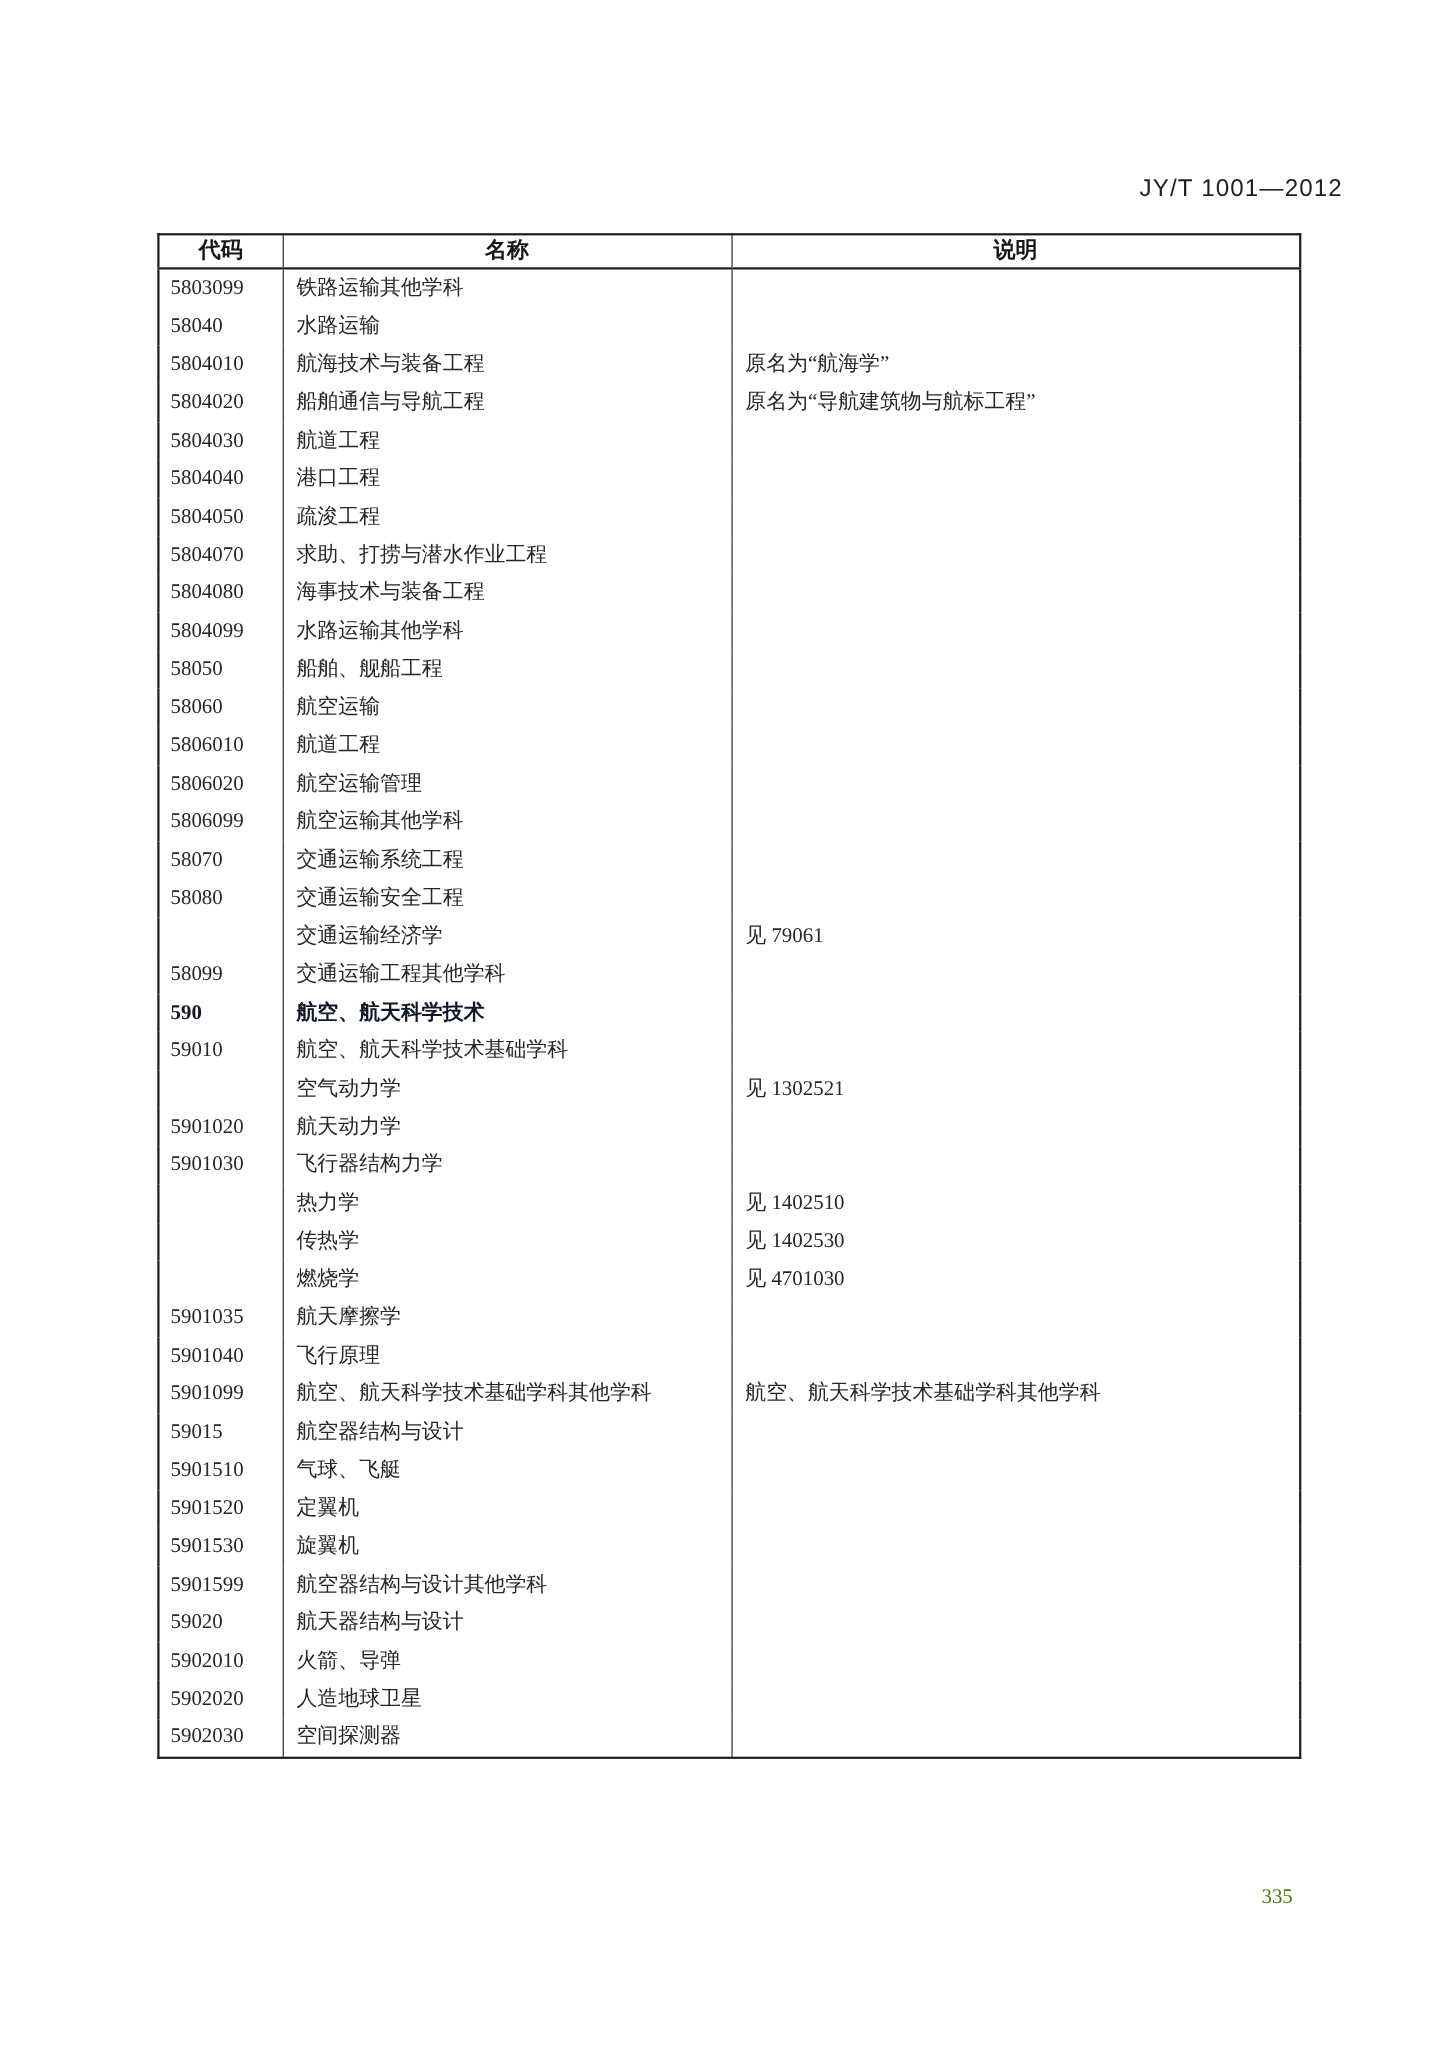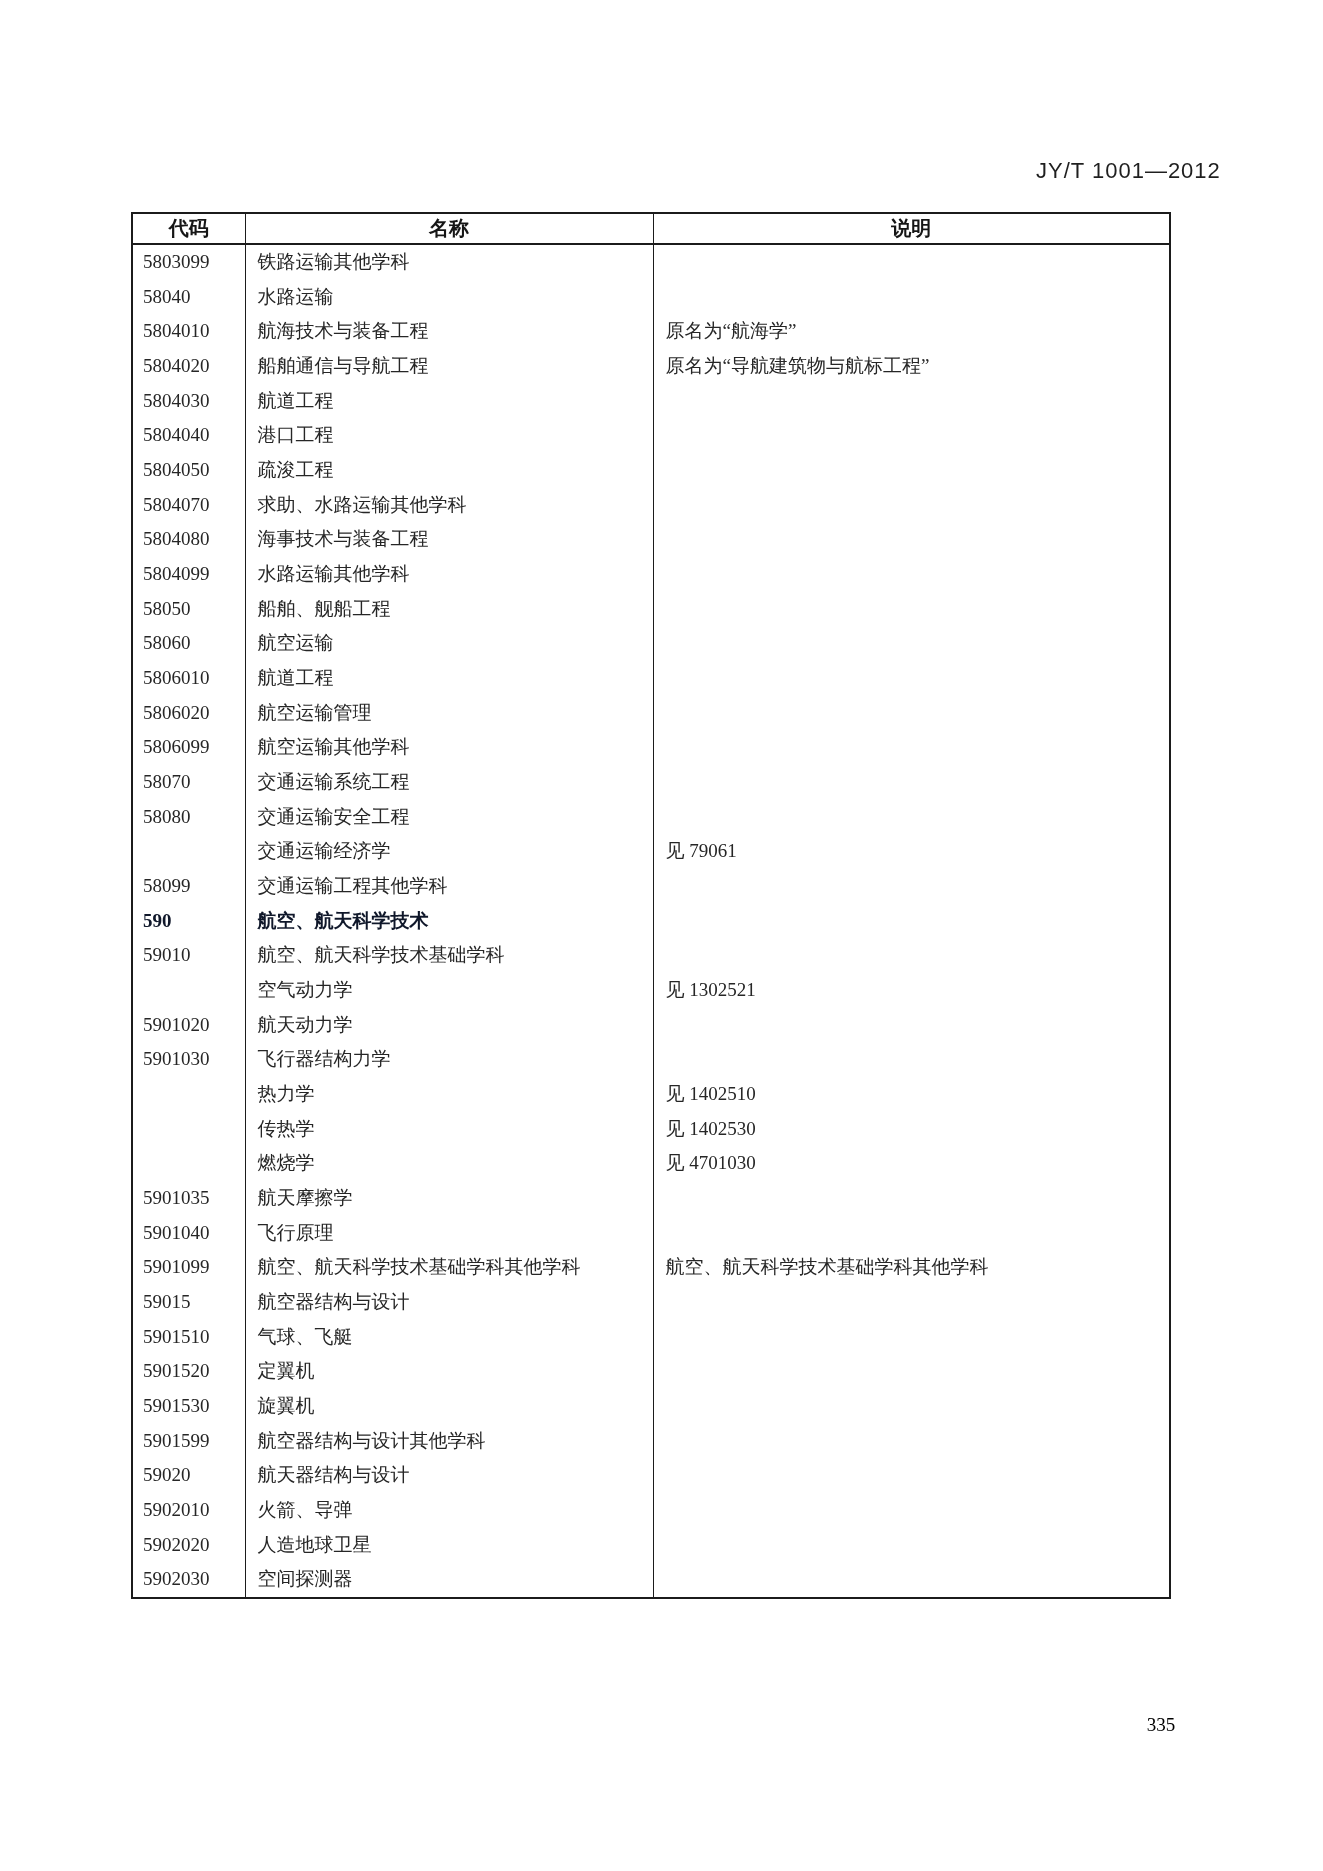--- a/index.html
+++ b/index.html
@@ -21,21 +21,21 @@
     text-align: right;
     font-family: "Liberation Sans", "DejaVu Sans", sans-serif;
     font-size: 22px;
     letter-spacing: 1px;
     color: #1f1f1f;
     white-space: nowrap;
     margin-left: 16px;
   }
   table.code-table {
     position: absolute;
-    left: 131px;
+    left: 143px;
     top: 212px;
     width: 1038px;
     border-collapse: collapse;
     table-layout: fixed;
     border: 2.5px solid #1b1b1b;
   }
   col.c-code { width: 113px; }
   col.c-name { width: 408px; }
   col.c-note { width: 517px; }
   .code-table th {
@@ -69,21 +69,21 @@
     font-family: Liberation Serif, serif;
     color: #0f172a;
   }
   .page-number {
     position: absolute;
     top: 1714px;
     left: 1111px;
     width: 100px;
     text-align: center;
     font-size: 19px;
-    color: #000000;
+    color: #4d7c0f;
   }
 </style>
 </head>
 <body>
 
 <div class="page">
 
   <div class="doc-number">JY/T 1001—2012</div>
 
   <table class="code-table">
@@ -130,21 +130,21 @@
           <td class="name-cell">港口工程</td>
           <td class="note-cell"></td>
         </tr>
         <tr>
           <td class="code-cell">5804050</td>
           <td class="name-cell">疏浚工程</td>
           <td class="note-cell"></td>
         </tr>
         <tr>
           <td class="code-cell">5804070</td>
-          <td class="name-cell">求助、水路运输其他学科</td>
+          <td class="name-cell">求助、打捞与潜水作业工程</td>
           <td class="note-cell"></td>
         </tr>
         <tr>
           <td class="code-cell">5804080</td>
           <td class="name-cell">海事技术与装备工程</td>
           <td class="note-cell"></td>
         </tr>
         <tr>
           <td class="code-cell">5804099</td>
           <td class="name-cell">水路运输其他学科</td>

